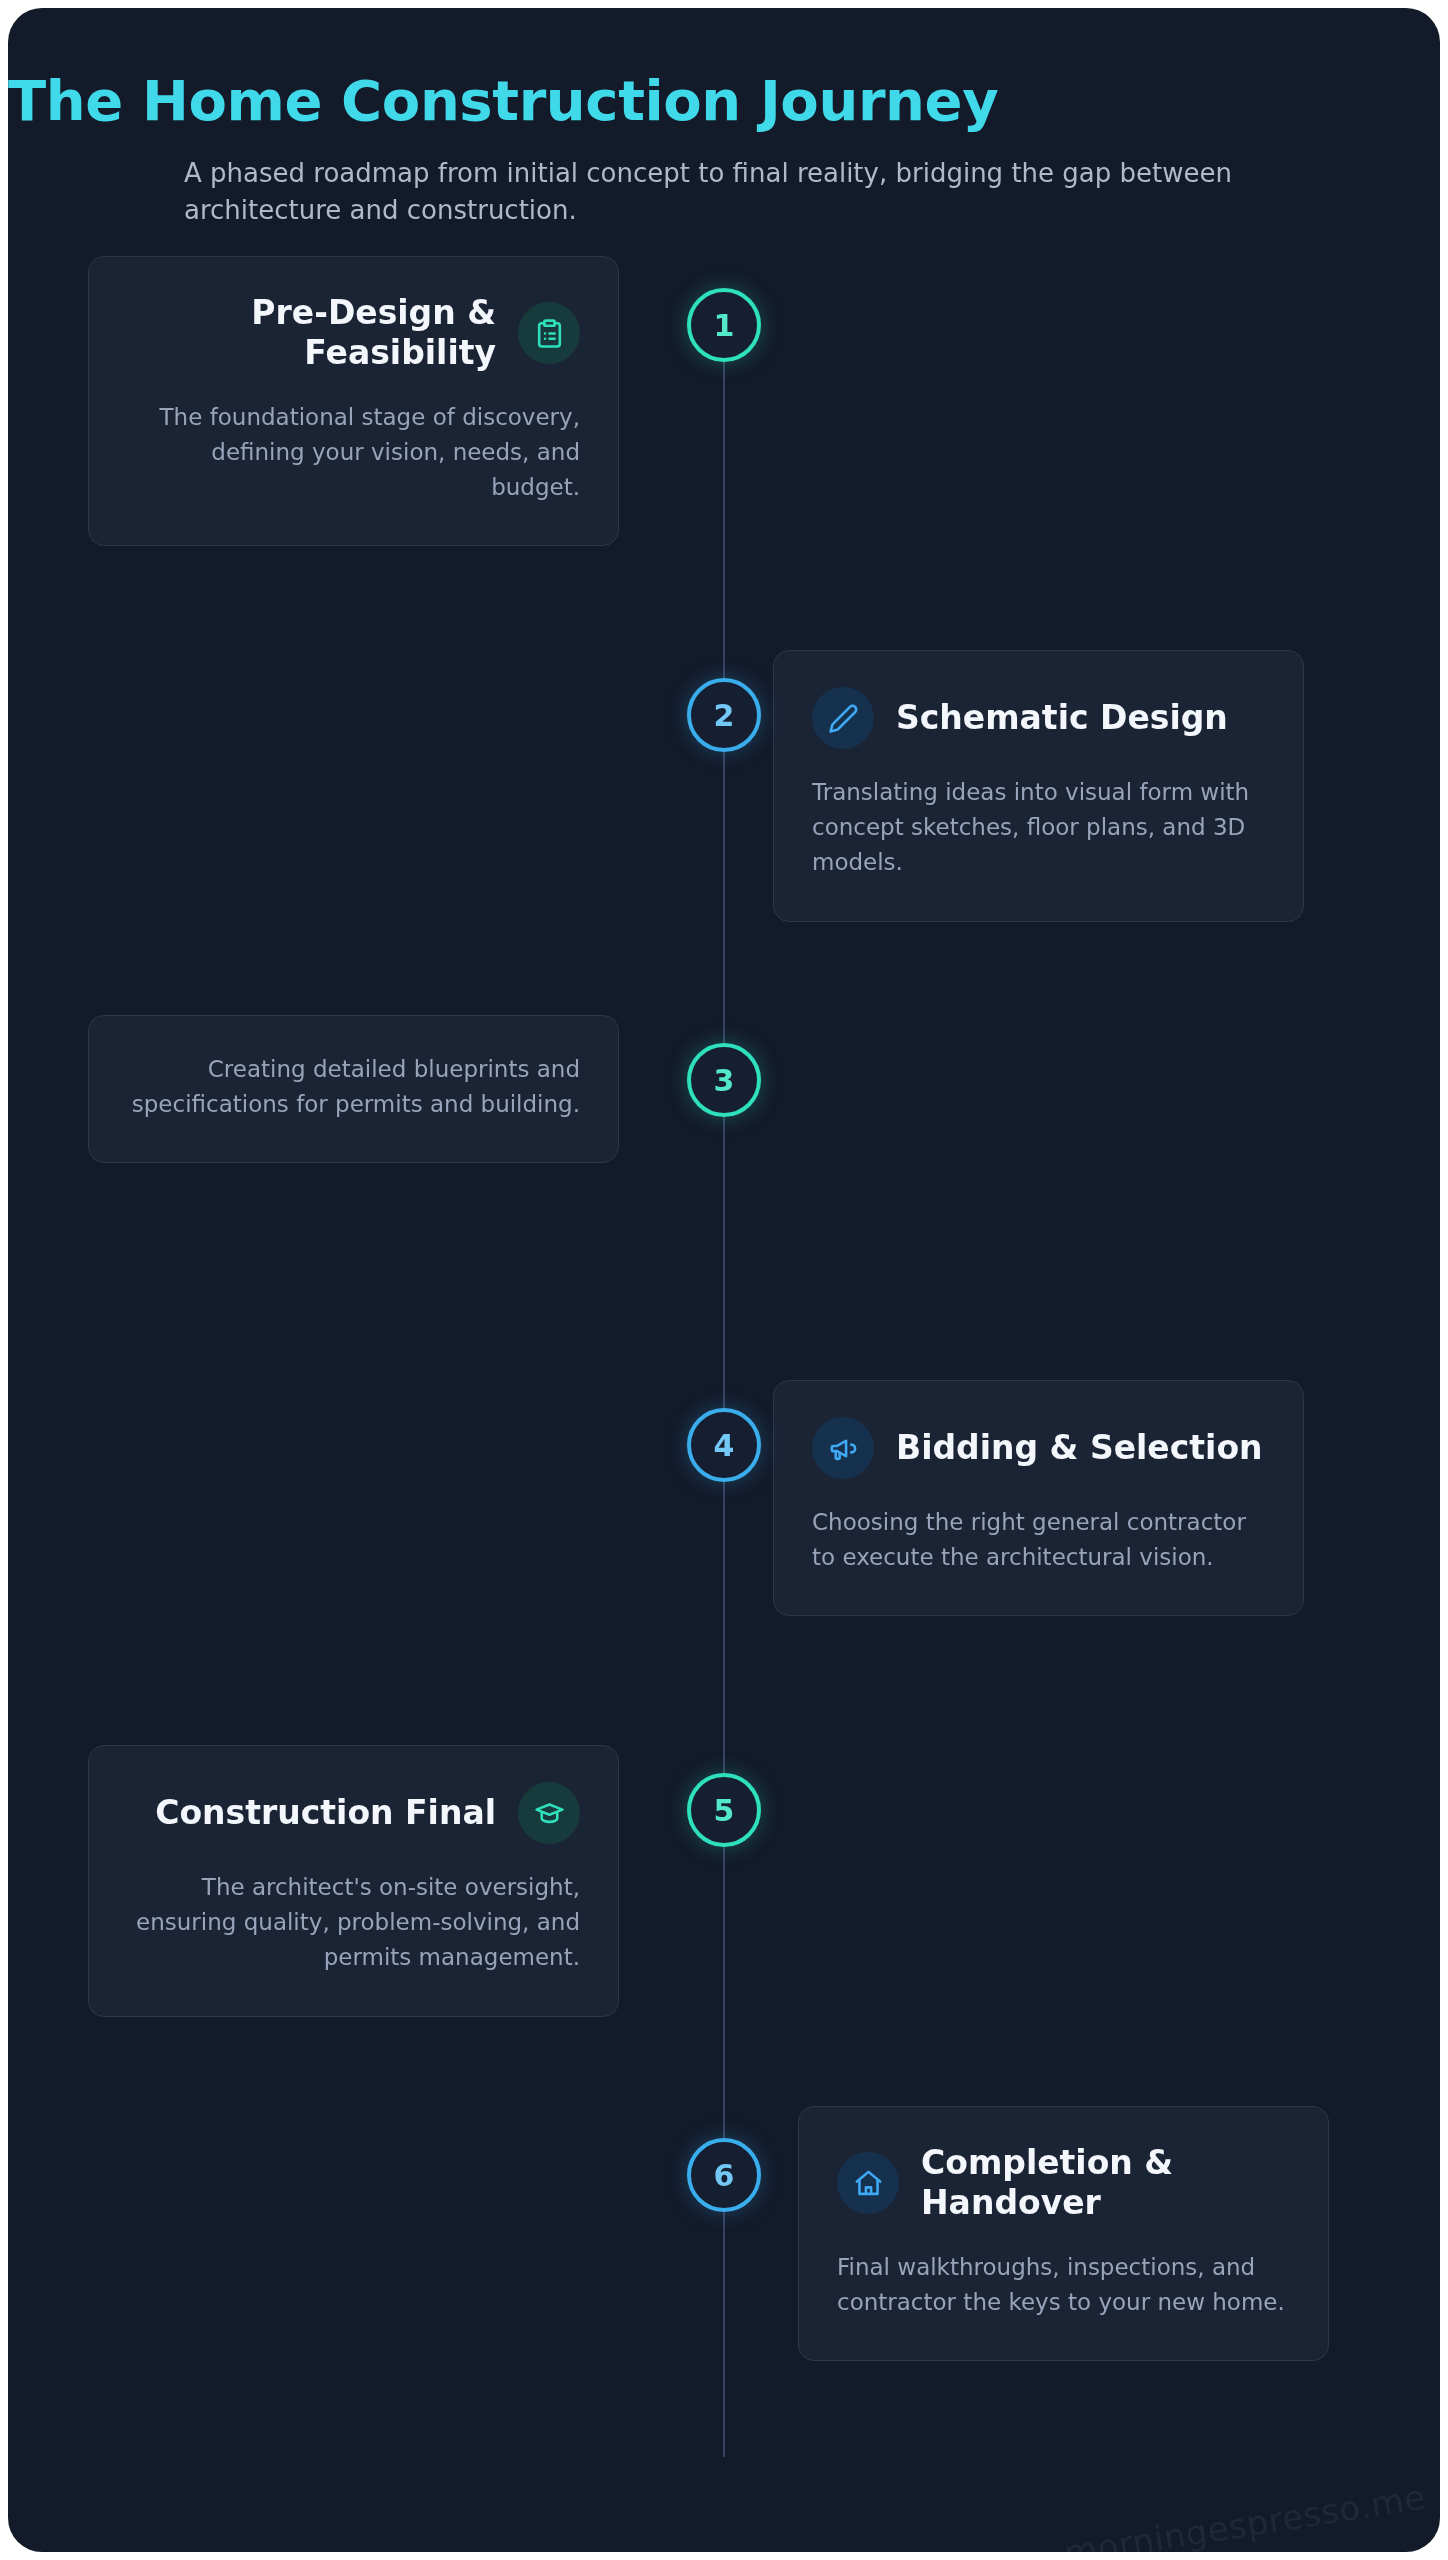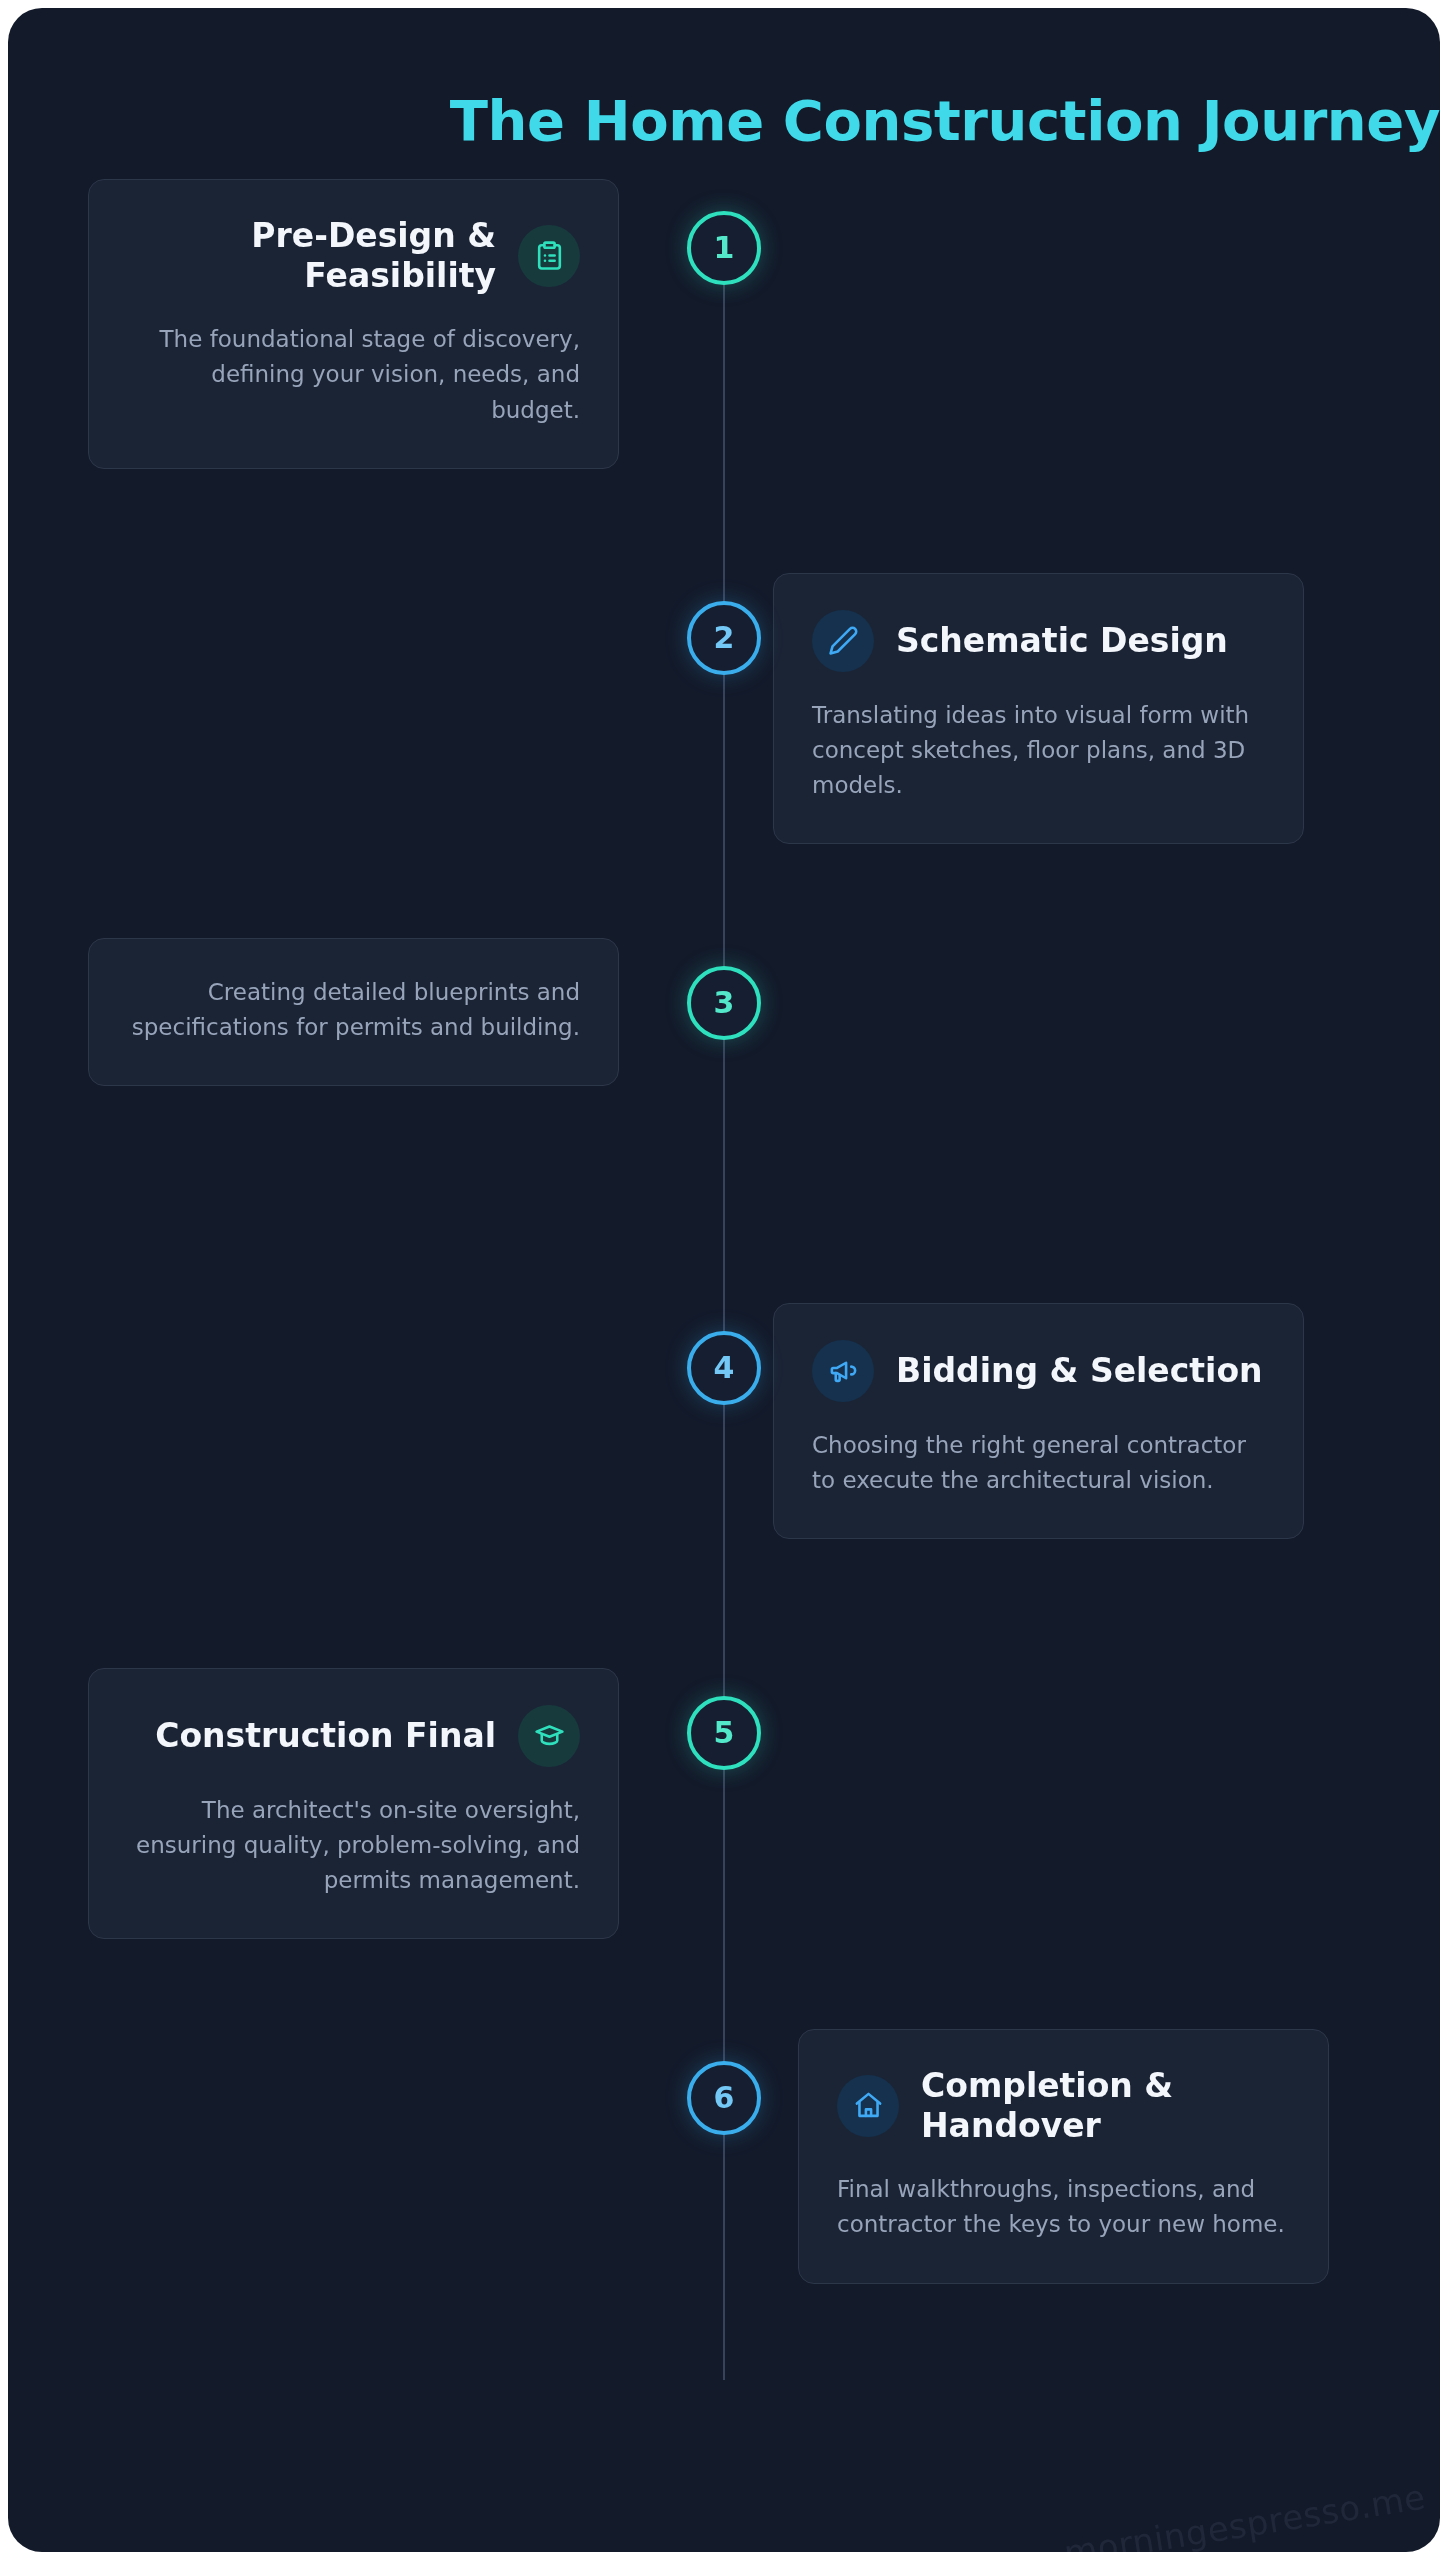--- a/index.html
+++ b/index.html
@@ -24,22 +24,22 @@
     position: relative;
     width: 1432px;
     height: 2544px;
     background: #131a2a;
     border-radius: 34px;
     overflow: hidden;
   }
 
   
   .header {
-    padding-top: 82px;
-    text-align: right;
+    padding-top: 62px;
+    text-align: left;
   }
 
   .main-title {
     font-size: 56px;
     font-weight: bold;
     color: #3fd9ea;
     letter-spacing: -0.4px;
     line-height: 1.12;
     font-family: "DejaVu Sans", sans-serif;
   }
@@ -191,20 +191,21 @@
   }
 </style>
 </head>
 <body>
 
 <div class="page-shell">
   <div class="infographic">
 
     <div class="header">
       <h1 class="main-title">The Home Construction Journey</h1>
+      <p class="subtitle">A phased roadmap from initial concept to final reality, bridging the gap between architecture and construction.</p>
     </div>
 
     <div class="timeline">
       <div class="spine"></div>
 
       <div class="step step-1">
         <div class="badge teal">1</div>
         <div class="card left">
           <div class="card-head">
             <div class="card-title">Pre-Design &amp; Feasibility</div>

